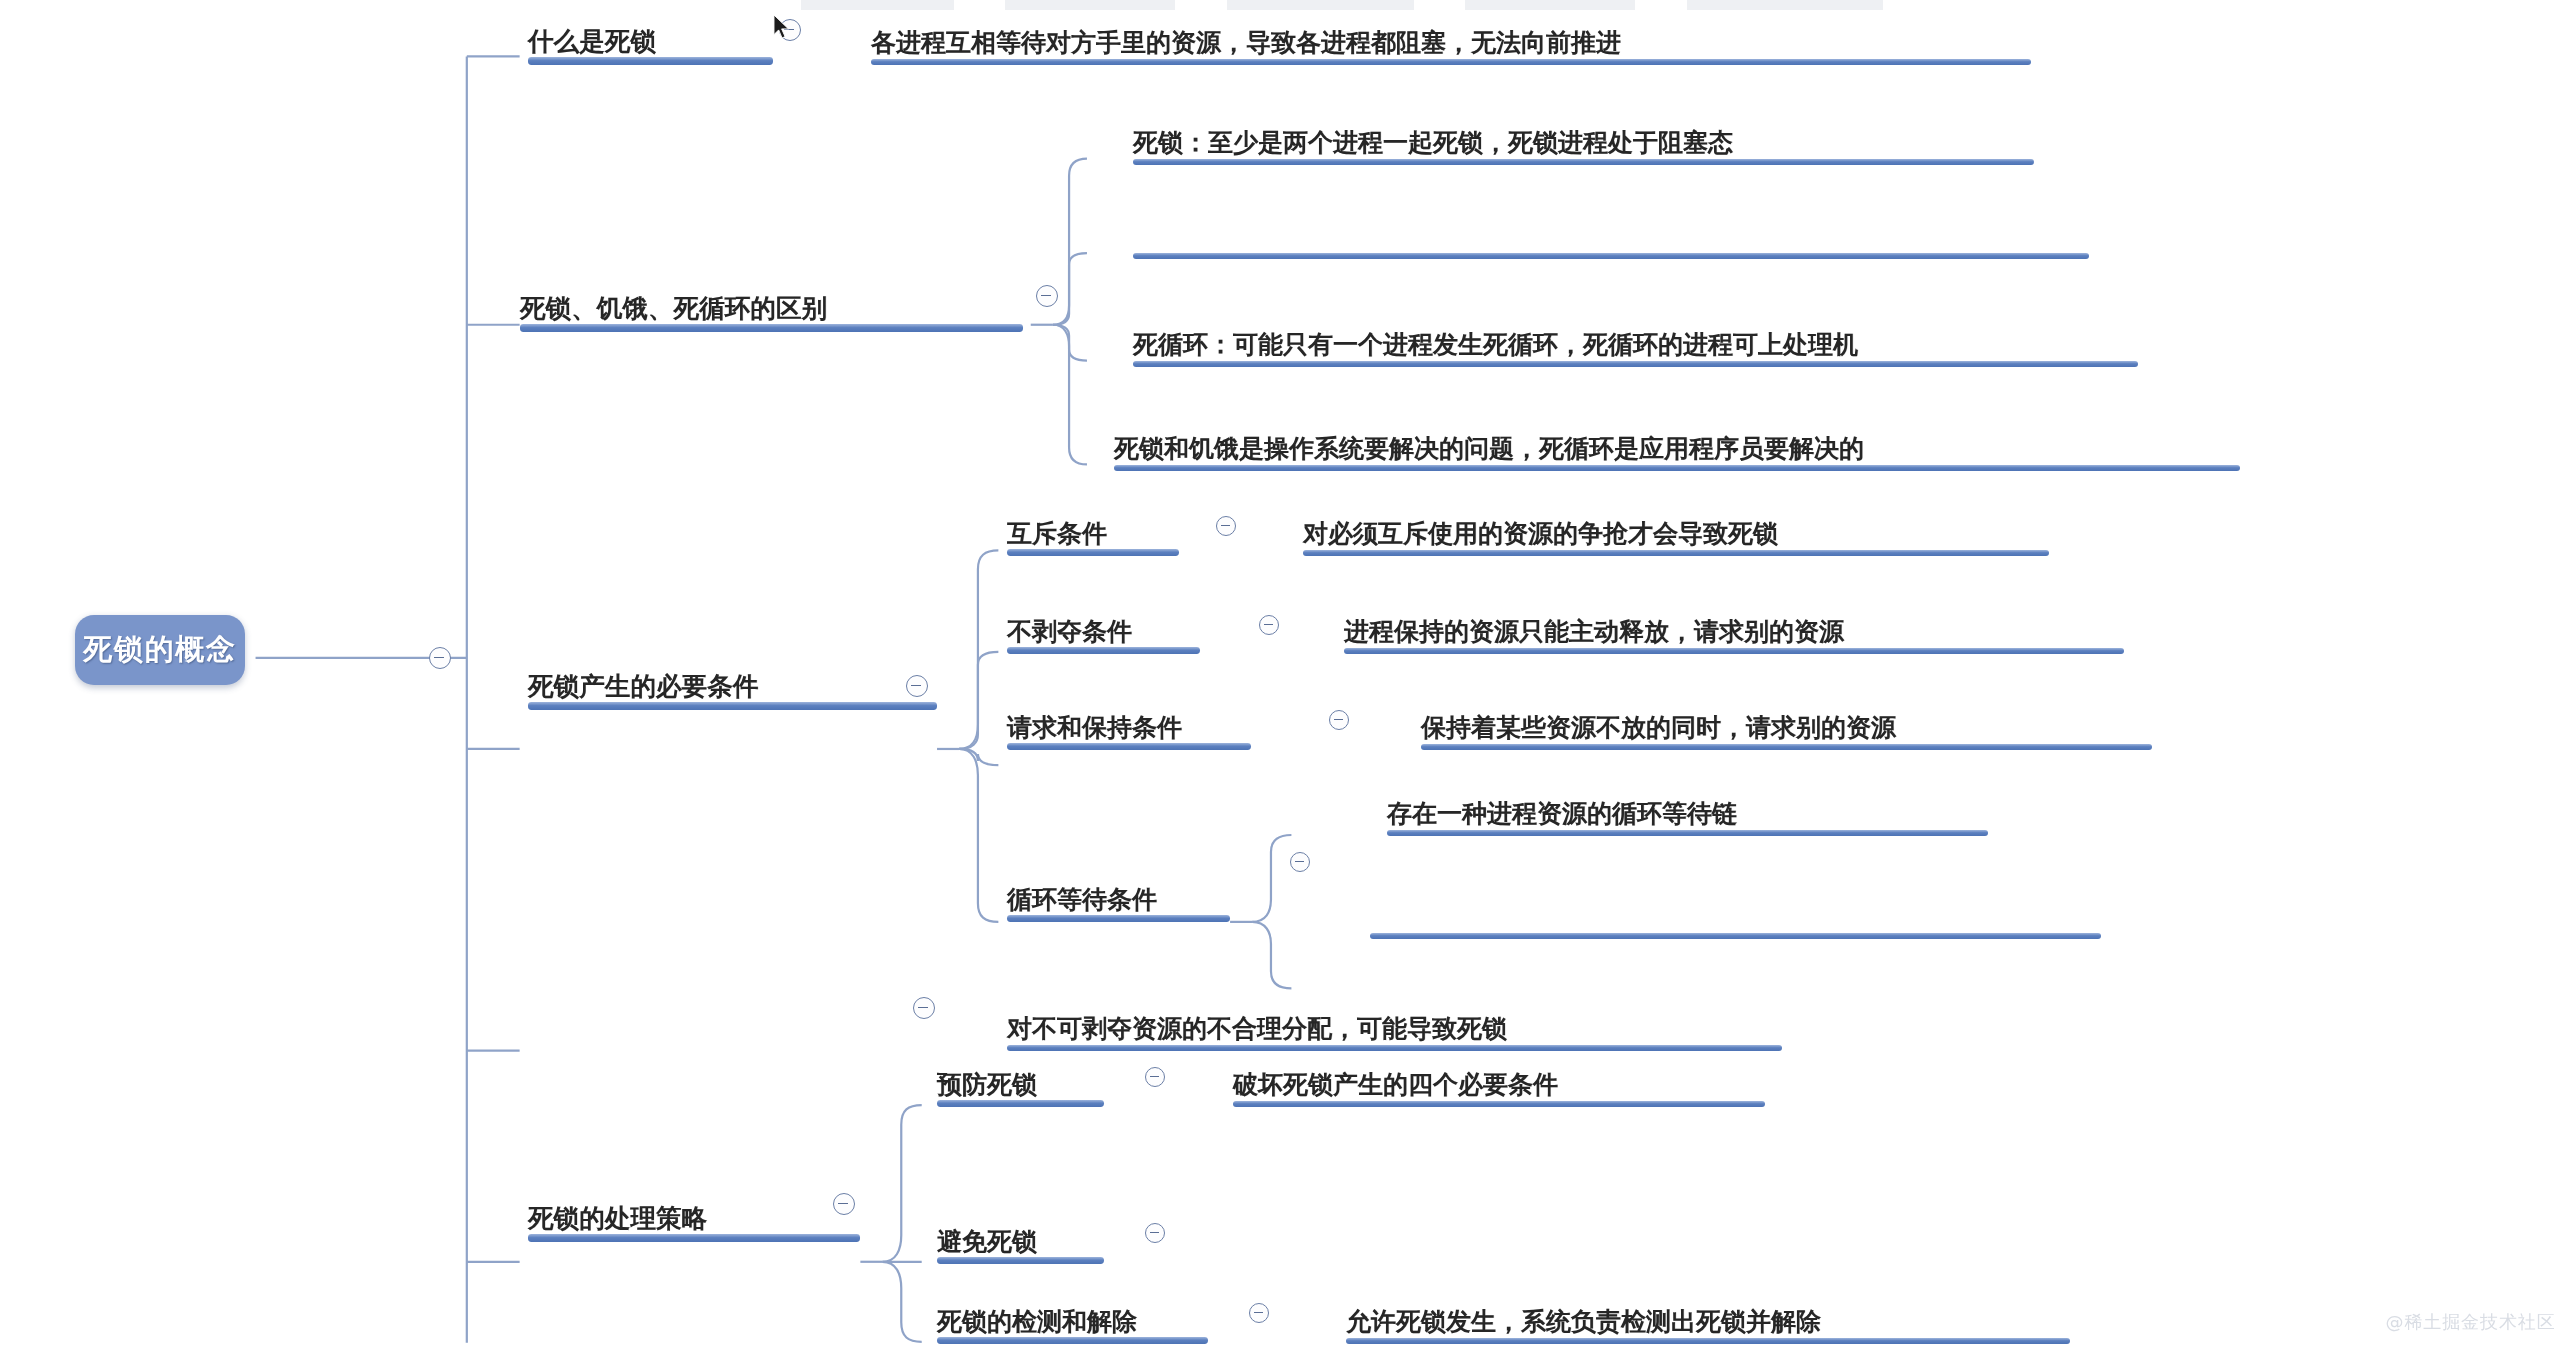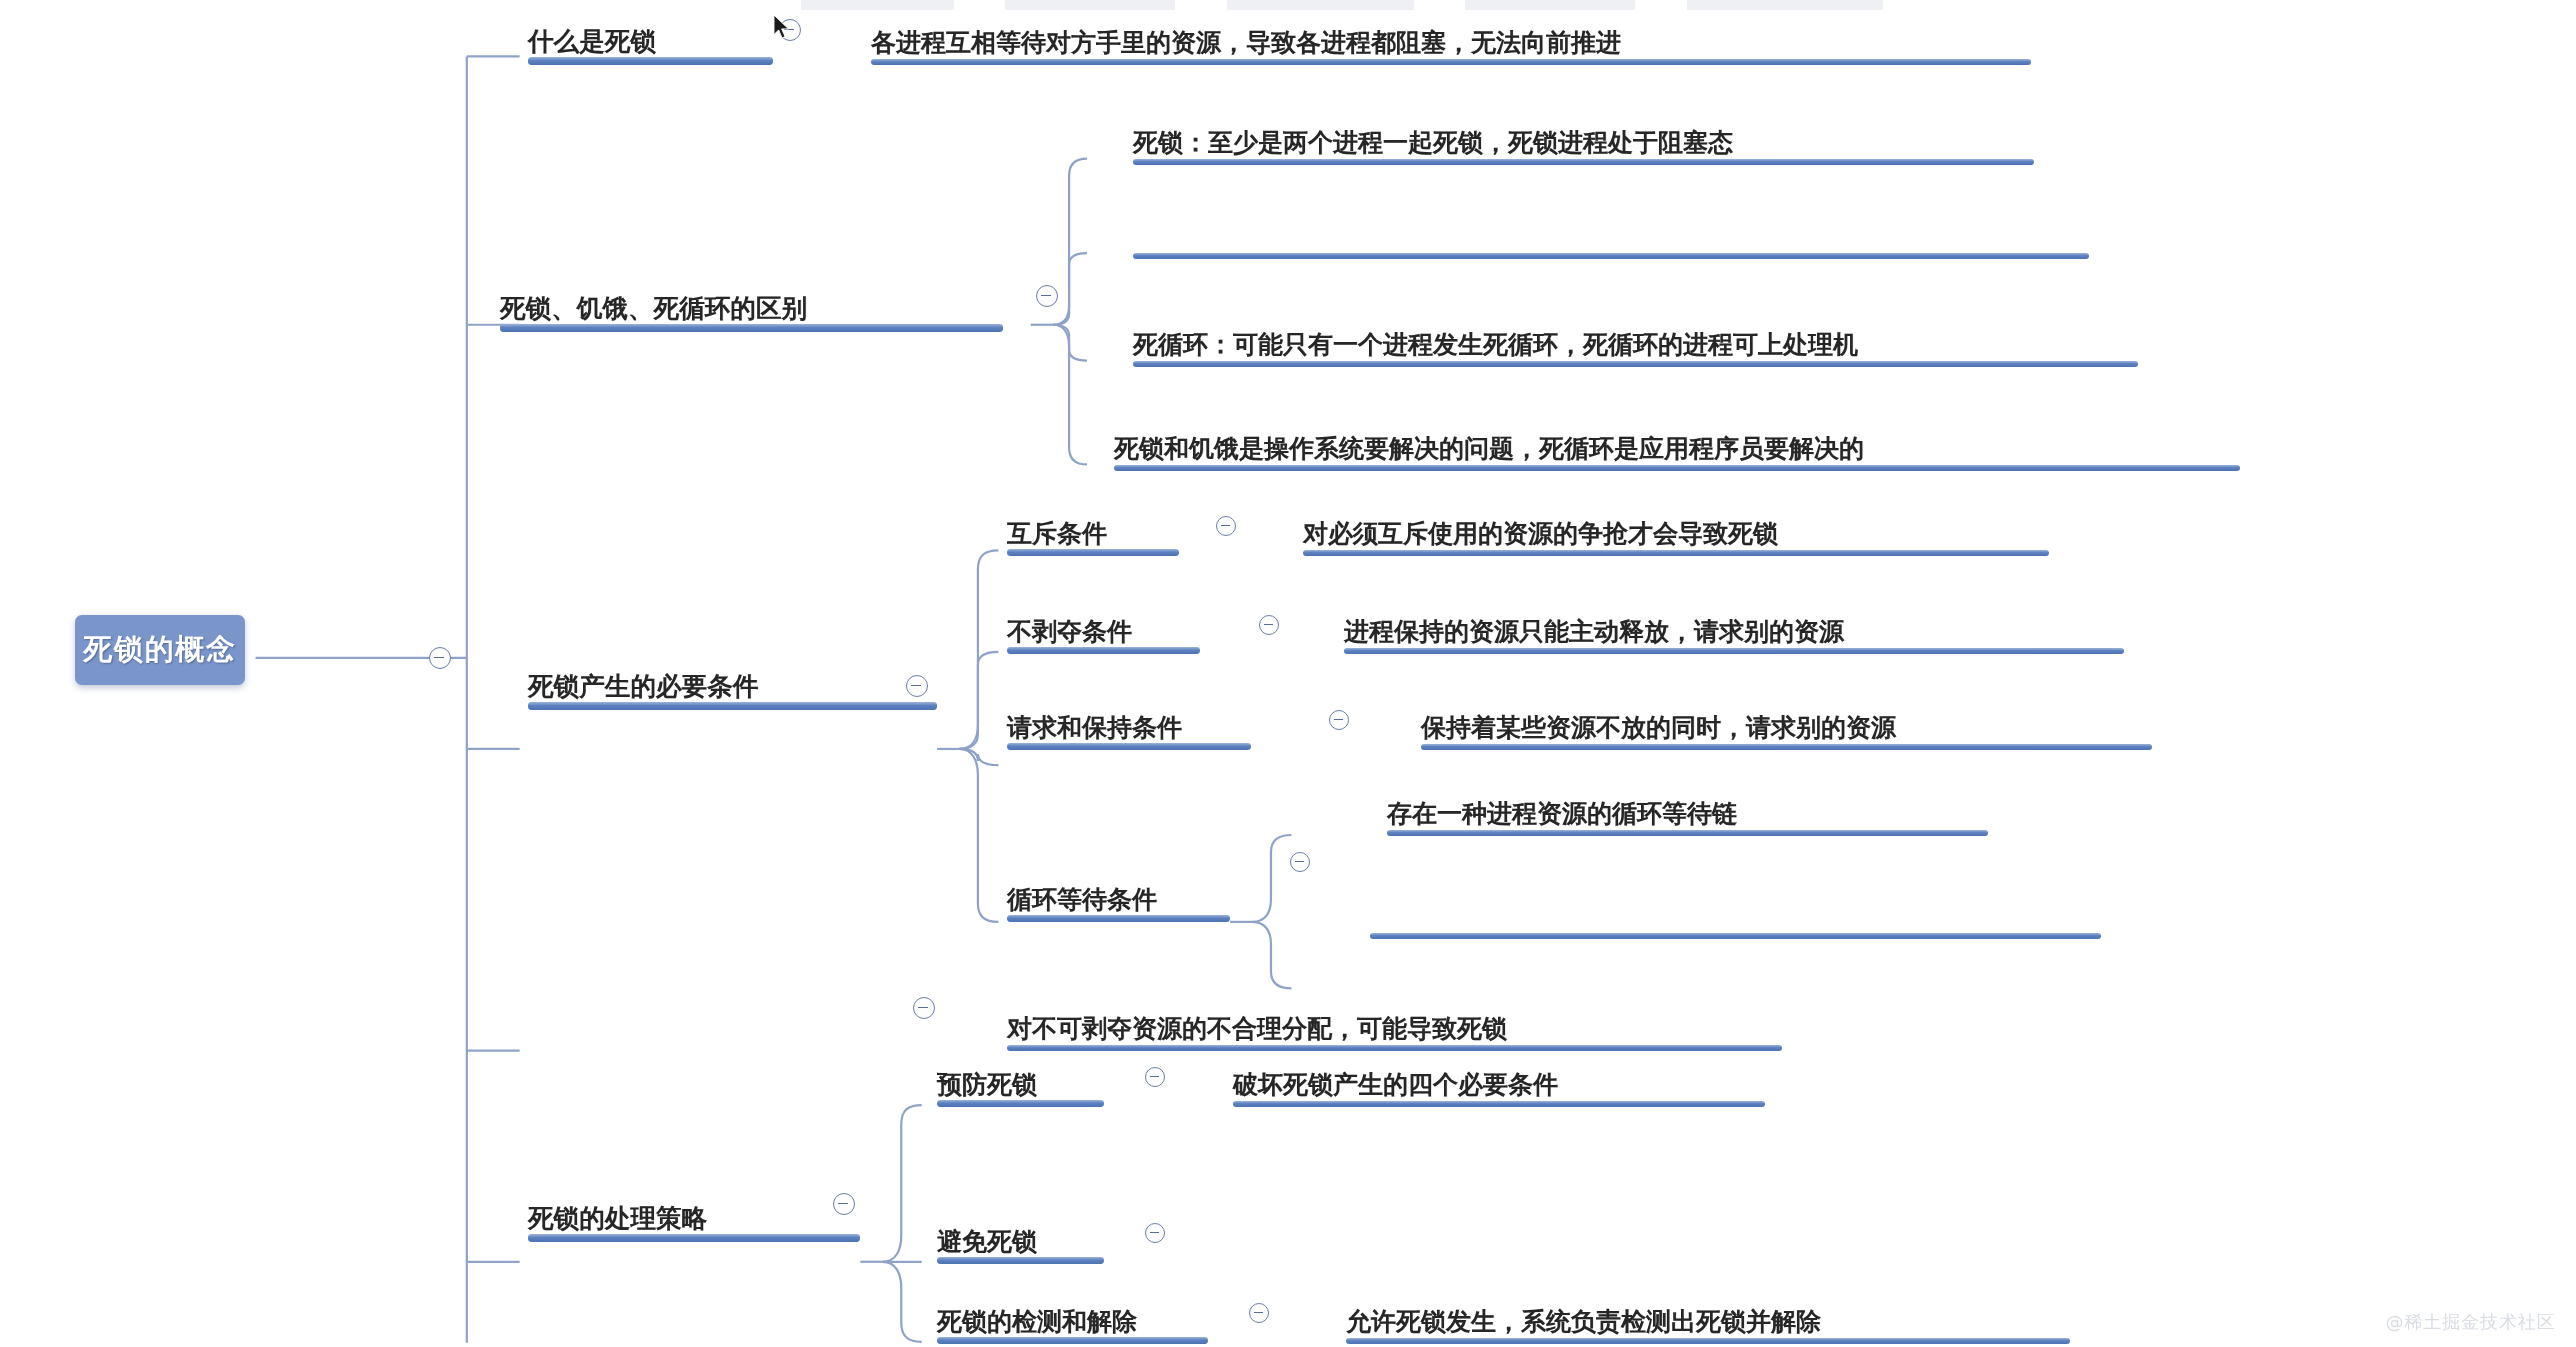--- a/index.html
+++ b/index.html
@@ -31,21 +31,21 @@
   }
 
   
   .root-node {
     position: absolute;
     left: 75px;
     top: 615px;
     width: 170px;
     height: 70px;
     background: #7a95ca;
-    border-radius: 7px;
+    border-radius: 19px;
     box-shadow: 0 2.6px 6px rgba(60,80,120,0.30);
     display: flex;
     align-items: center;
     justify-content: center;
   }
   .root-node .root-label {
     color: #ffffff;
     font-size: 29px;
     font-weight: bold;
     letter-spacing: 1.7px;
@@ -197,21 +197,21 @@
     <span class="node-text">什么是死锁</span>
     <div class="underline" style="width:245px;"></div>
   </div>
   <div class="toggle" style="left:779px; top:19px;"></div>
 
   <div class="node lvl3" style="left:871px; top:8.5px; width:1160px; height:56px;">
     <span class="node-text">各进程互相等待对方手里的资源，导致各进程都阻塞，无法向前推进</span>
     <div class="underline" style="width:1160px;"></div>
   </div>
 
-  <div class="node lvl1" style="left:500px; top:278px; width:503px; height:54px;">
+  <div class="node lvl1" style="left:520px; top:278px; width:503px; height:54px;">
     <span class="node-text">死锁、饥饿、死循环的区别</span>
     <div class="underline" style="width:503px;"></div>
   </div>
   <div class="toggle" style="left:1036px; top:285px;"></div>
 
   <div class="node lvl3" style="left:1133px; top:111px; width:901px; height:54px;">
     <span class="node-text">死锁：至少是两个进程一起死锁，死锁进程处于阻塞态</span>
     <div class="underline" style="width:901px;"></div>
   </div>
 

